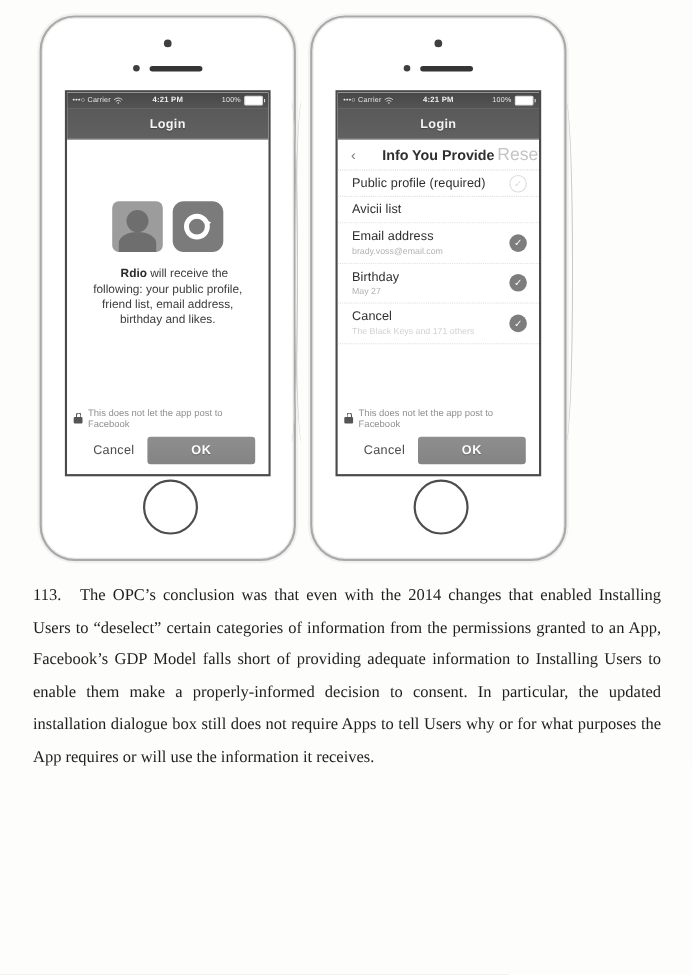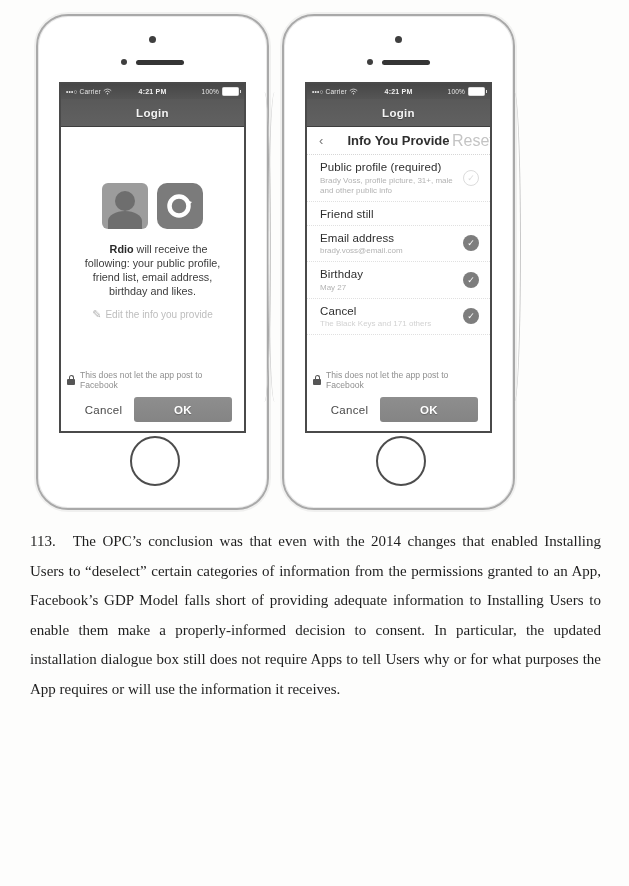--- a/index.html
+++ b/index.html
@@ -137,23 +137,20 @@
           <div class="tile rdio">
             <svg width="30" height="30" viewBox="0 0 30 30">
               <circle cx="14" cy="15" r="9.5" fill="none" stroke="#fff" stroke-width="4.5"></circle>
               <path d="M21 9 L27 11 L22 16 Z" fill="#fff"></path>
             </svg>
           </div>
         </div>
         <div class="perm-text">
           <b>Rdio</b><span> will receive the following: your public profile, friend list, email address, birthday and likes.</span>
         </div>
-        <div class="edit-link">
-          <span class="pencil">✎</span><span>Edit the info you provide</span>
-        </div>
         <div class="lock-note">
           <span class="lock-icon">
               <span class="shackle"></span>
               <span class="lockbody"></span>
             </span>
           <span>This does not let the app post to Facebook</span>
         </div>
         <div class="btn-row">
           <div class="cancel">Cancel</div>
           <div class="ok-btn">OK</div>
@@ -191,26 +188,25 @@
       </div>
       <div class="content">
         <div class="subheader">
           <span class="back-chevron">‹</span>
           <span class="sub-title">Info You Provide</span>
           <span class="reset-link">Reset</span>
         </div>
 
         <div class="info-row">
           <div class="info-title">Public profile (required)</div>
-          <div class="info-sub">Brady Voss, profile picture, 31+, male and other public info</div>
           <div class="check faded">✓</div>
         </div>
 
         <div class="info-row">
-          <div class="info-title">Friend still</div>
+          <div class="info-title">Avicii list</div>
 
         </div>
 
         <div class="info-row">
           <div class="info-title">Email address</div>
           <div class="info-sub">brady.voss@email.com</div>
           <div class="check on">✓</div>
         </div>
 
         <div class="info-row">

